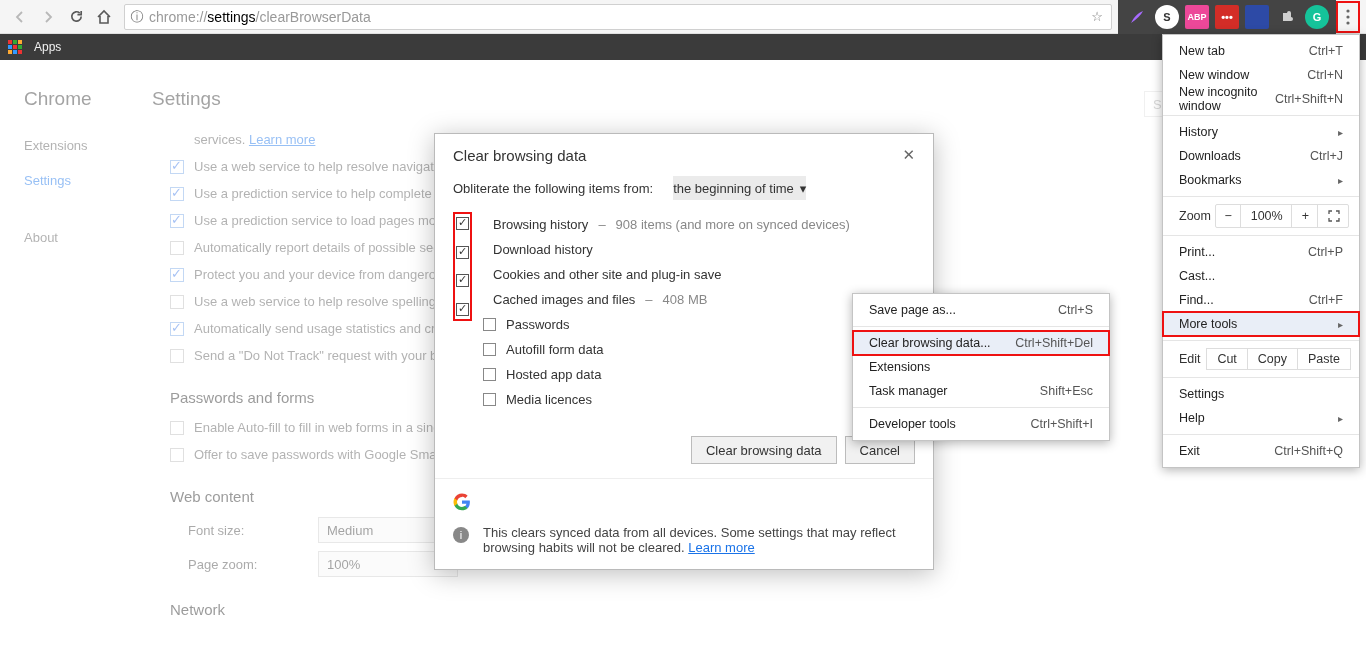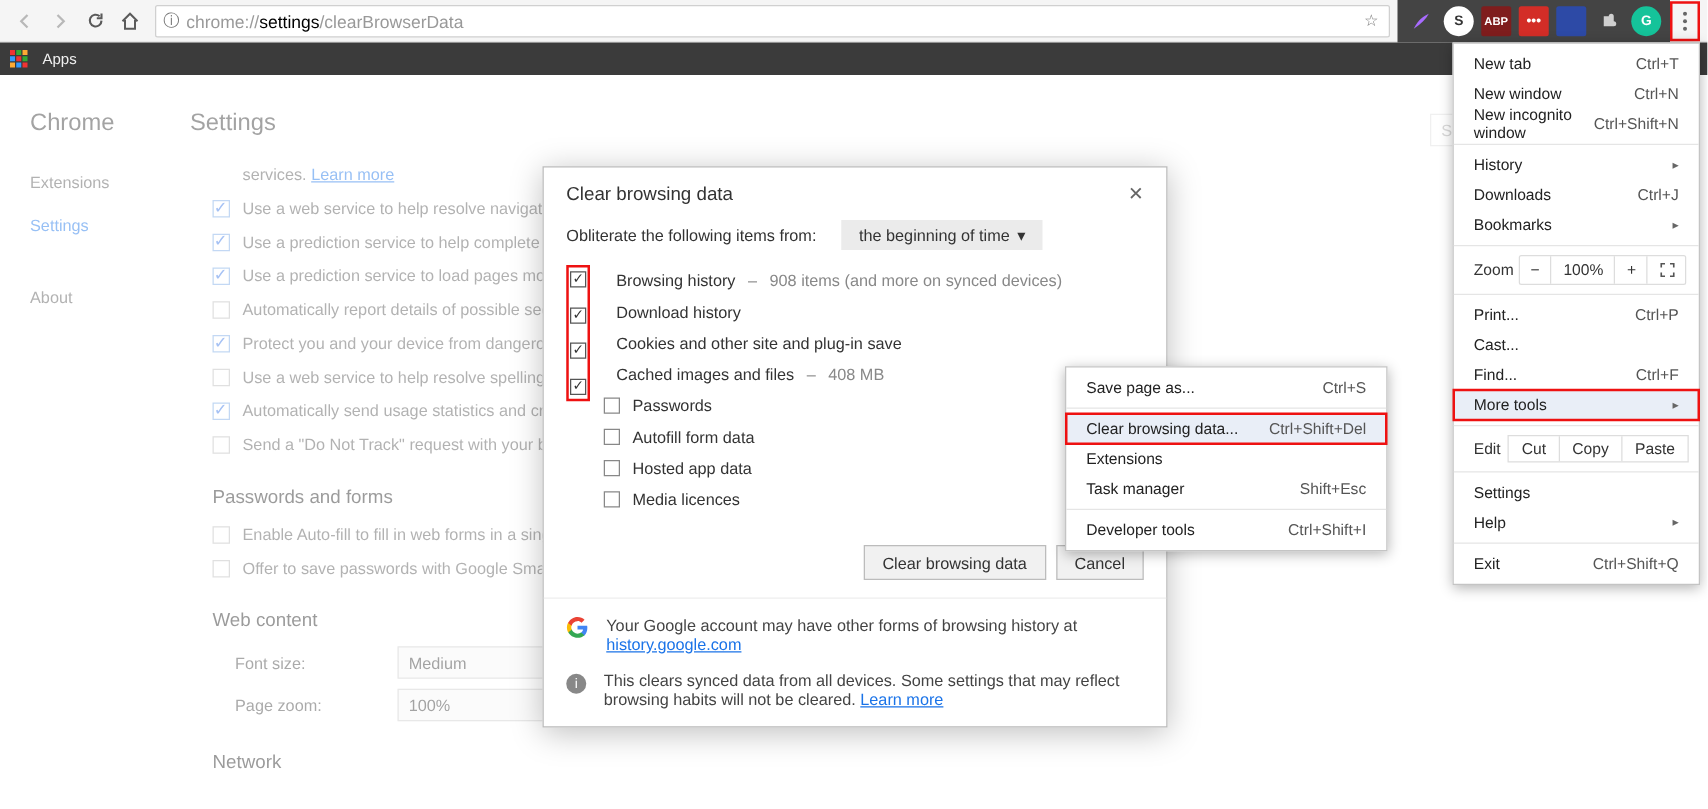--- a/index.html
+++ b/index.html
@@ -45,21 +45,21 @@
   .select { height: 26px; min-width: 140px; border:1px solid #ccc; background:#f7f7f7; display:flex; align-items:center; padding: 0 8px; justify-content:space-between; gap:10px; font-size:13px; }
   .settings-body a { color:#1a73e8; text-decoration:underline; }
 
   
   .dialog { position:absolute; top:133px; left:434px; width:500px; background:#fff; border:1px solid #bababa; box-shadow: 0 4px 24px rgba(0,0,0,0.25); z-index:20; }
   .dialog-head { display:flex; align-items:center; justify-content:space-between; padding: 12px 18px 6px; }
   .dialog-title { font-size: 15px; color:#333; }
   .close-x { font-size: 15px; color:#666; cursor:pointer; }
   .dialog-body { padding: 6px 18px 14px; }
   .oblit-row { display:flex; align-items:center; gap: 20px; color:#333; margin-bottom: 12px; }
-  .time-select { background:#ebebeb; border:none; height:24px; padding:0 14px; display:flex; align-items:center; gap:6px; }
+  .time-select { background:#ebebeb; border:none; height:24px; padding:0 0; display:flex; align-items:center; gap:6px; }
   .cbd-item { display:flex; align-items:center; gap: 10px; padding:5px 0; margin-left: 5px; }
   .cbd-item .cb-d { width:13px; height:13px; border:1px solid #888; display:flex; align-items:center; justify-content:center; font-size:11px; }
   .red-box-wrap { border: 2px solid #e11; display:inline-block; }
   .cbd-item .dash { color:#888; }
   .cbd-item .meta { color:#888; }
   .dialog-actions { display:flex; justify-content:flex-end; gap: 8px; padding: 10px 18px 14px; }
   .btn { border:1px solid #bcbcbc; background:#f1f1f1; height: 28px; padding: 0 14px; font-size:13px; color:#333; cursor:pointer; }
   .dialog-foot { border-top:1px solid #eee; padding: 14px 18px; display:flex; gap:14px; color:#444; align-items:flex-start; }
   .dialog-foot + .dialog-foot { border-top:none; padding-top:0; }
   .g-logo { width:18px; height:18px; flex-shrink:0; }
@@ -125,21 +125,21 @@
     </span>
     <span class="star">☆</span>
   </div>
   <div class="ext-row">
     <span class="ext-icon" style="color:#a86bff">
       <svg width="16" height="16" viewBox="0 0 16 16">
           <path d="M2 14 C6 6 10 4 14 2 C12 6 8 10 2 14 Z" fill="currentColor"></path>
         </svg>
     </span>
     <span class="ext-icon" style="background:#fff;color:#333;border-radius:50%">S</span>
-    <span class="ext-icon" style="background:#7f1d1d;color:#fff;font-size:9px">ABP</span>
+    <span class="ext-icon" style="background:#ec4899;color:#fff;font-size:9px">ABP</span>
     <span class="ext-icon" style="background:#d32d27;color:#fff">•••</span>
     <span class="ext-icon" style="background:#2d4aa6"></span>
     <span class="ext-icon" style="color:#cfcfcf">
       <svg width="16" height="16" viewBox="0 0 16 16">
           <path d="M4 4h4a2 2 0 0 1 4 0h0v4a2 2 0 0 1 0 4v0H4V4z" fill="currentColor"></path>
         </svg>
     </span>
     <span class="ext-icon" style="background:#15c39a;color:#fff;border-radius:50%">G</span>
   </div>
   <div class="more-btn">
@@ -329,21 +329,20 @@
     <button class="btn">Clear browsing data</button>
     <button class="btn">Cancel</button>
   </div>
   <div class="dialog-foot">
     <svg class="g-logo" viewBox="0 0 48 48">
         <path fill="#4285F4" d="M45 24.5c0-1.6-.1-3.1-.4-4.5H24v8.5h11.9c-.5 2.8-2.1 5.2-4.5 6.8v5.6h7.3C43 37 45 31.3 45 24.5z"></path>
         <path fill="#34A853" d="M24 46c6.1 0 11.2-2 14.9-5.5l-7.3-5.6c-2 1.4-4.6 2.2-7.6 2.2-5.8 0-10.8-3.9-12.6-9.2H4v5.8C7.7 41 15.3 46 24 46z"></path>
         <path fill="#FBBC05" d="M11.4 27.9c-.5-1.4-.7-2.9-.7-4.4s.3-3 .7-4.4v-5.8H4C2.3 16.6 1.3 20.2 1.3 24s1 7.4 2.7 10.7l7.4-5.8z"></path>
         <path fill="#EA4335" d="M24 10.3c3.3 0 6.3 1.1 8.6 3.4l6.4-6.4C35.2 3.6 30.1 1.5 24 1.5 15.3 1.5 7.7 6.5 4 14.3l7.4 5.8c1.8-5.3 6.8-9.2 12.6-9.2z"></path>
       </svg>
-    <div><span>Your Google account may have other forms of browsing history at</span> <a href="#">history.google.com</a></div>
   </div>
   <div class="dialog-foot">
     <span class="info-icon">i</span>
     <div><span>This clears synced data from all devices. Some settings that may reflect browsing habits will not be cleared.</span> <a href="#">Learn more</a></div>
   </div>
 </div>
 
 <div class="submenu">
   <div class="menu-item">
       <span>Save page as...</span>

